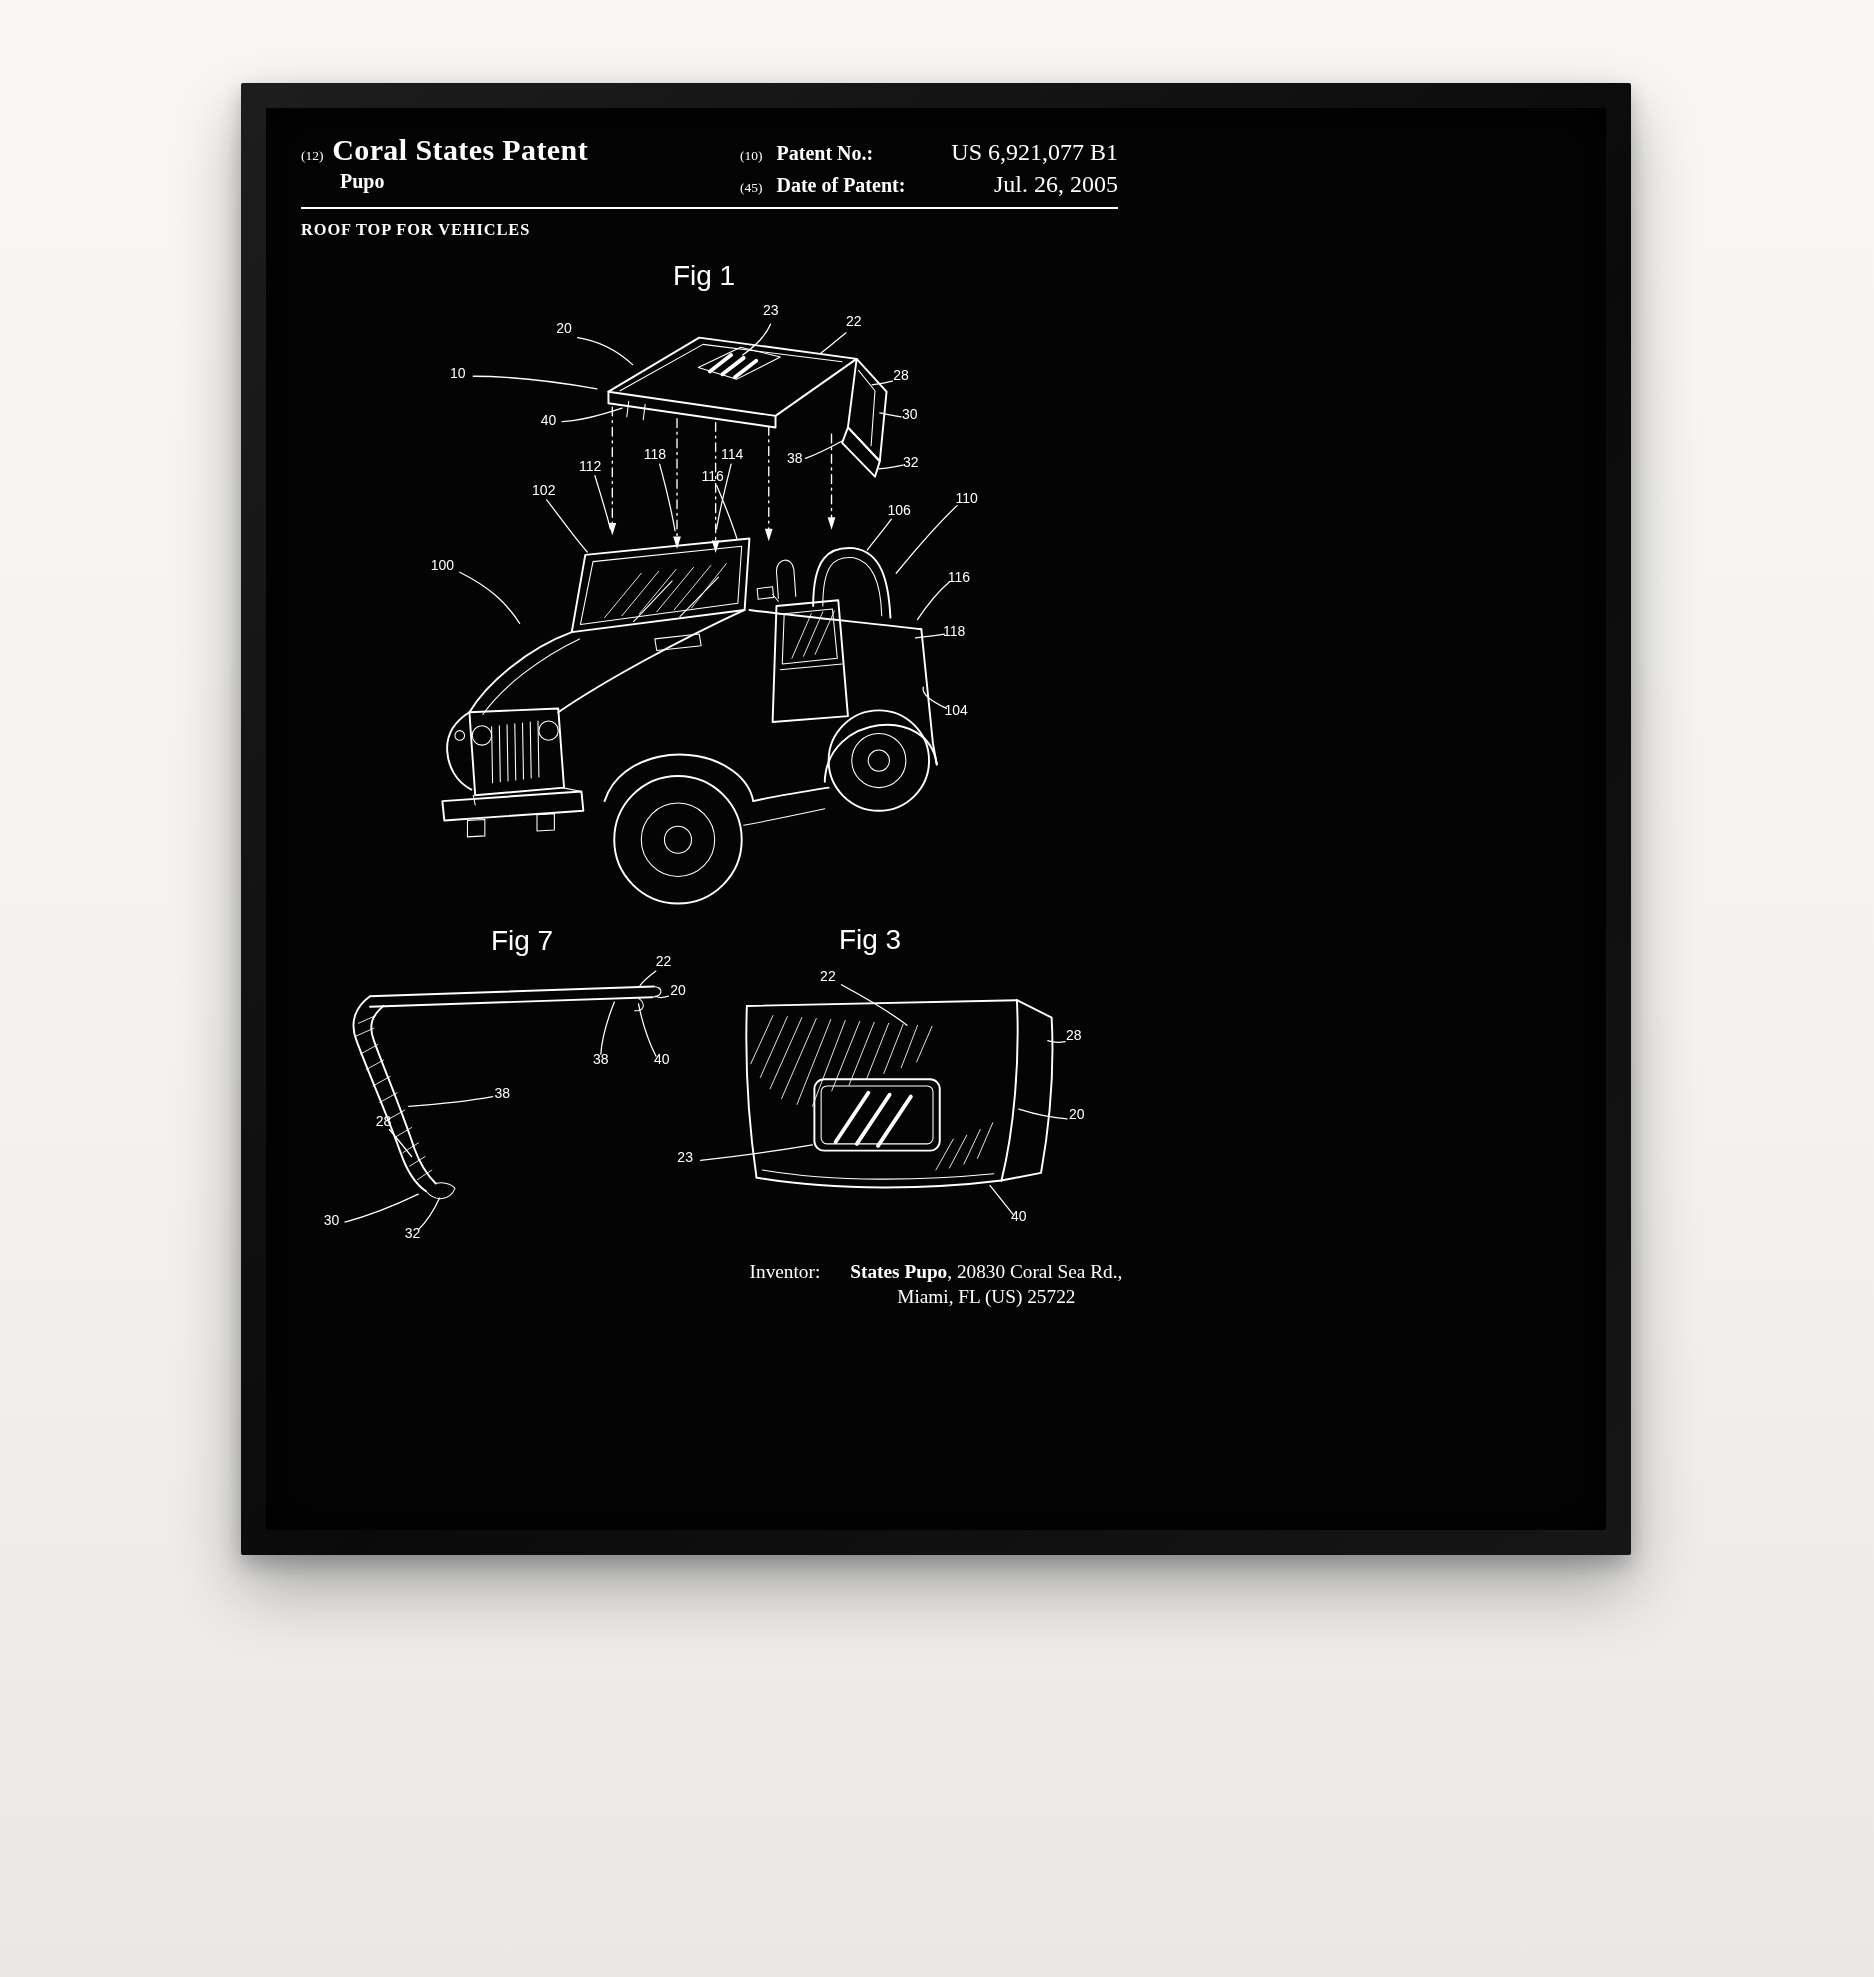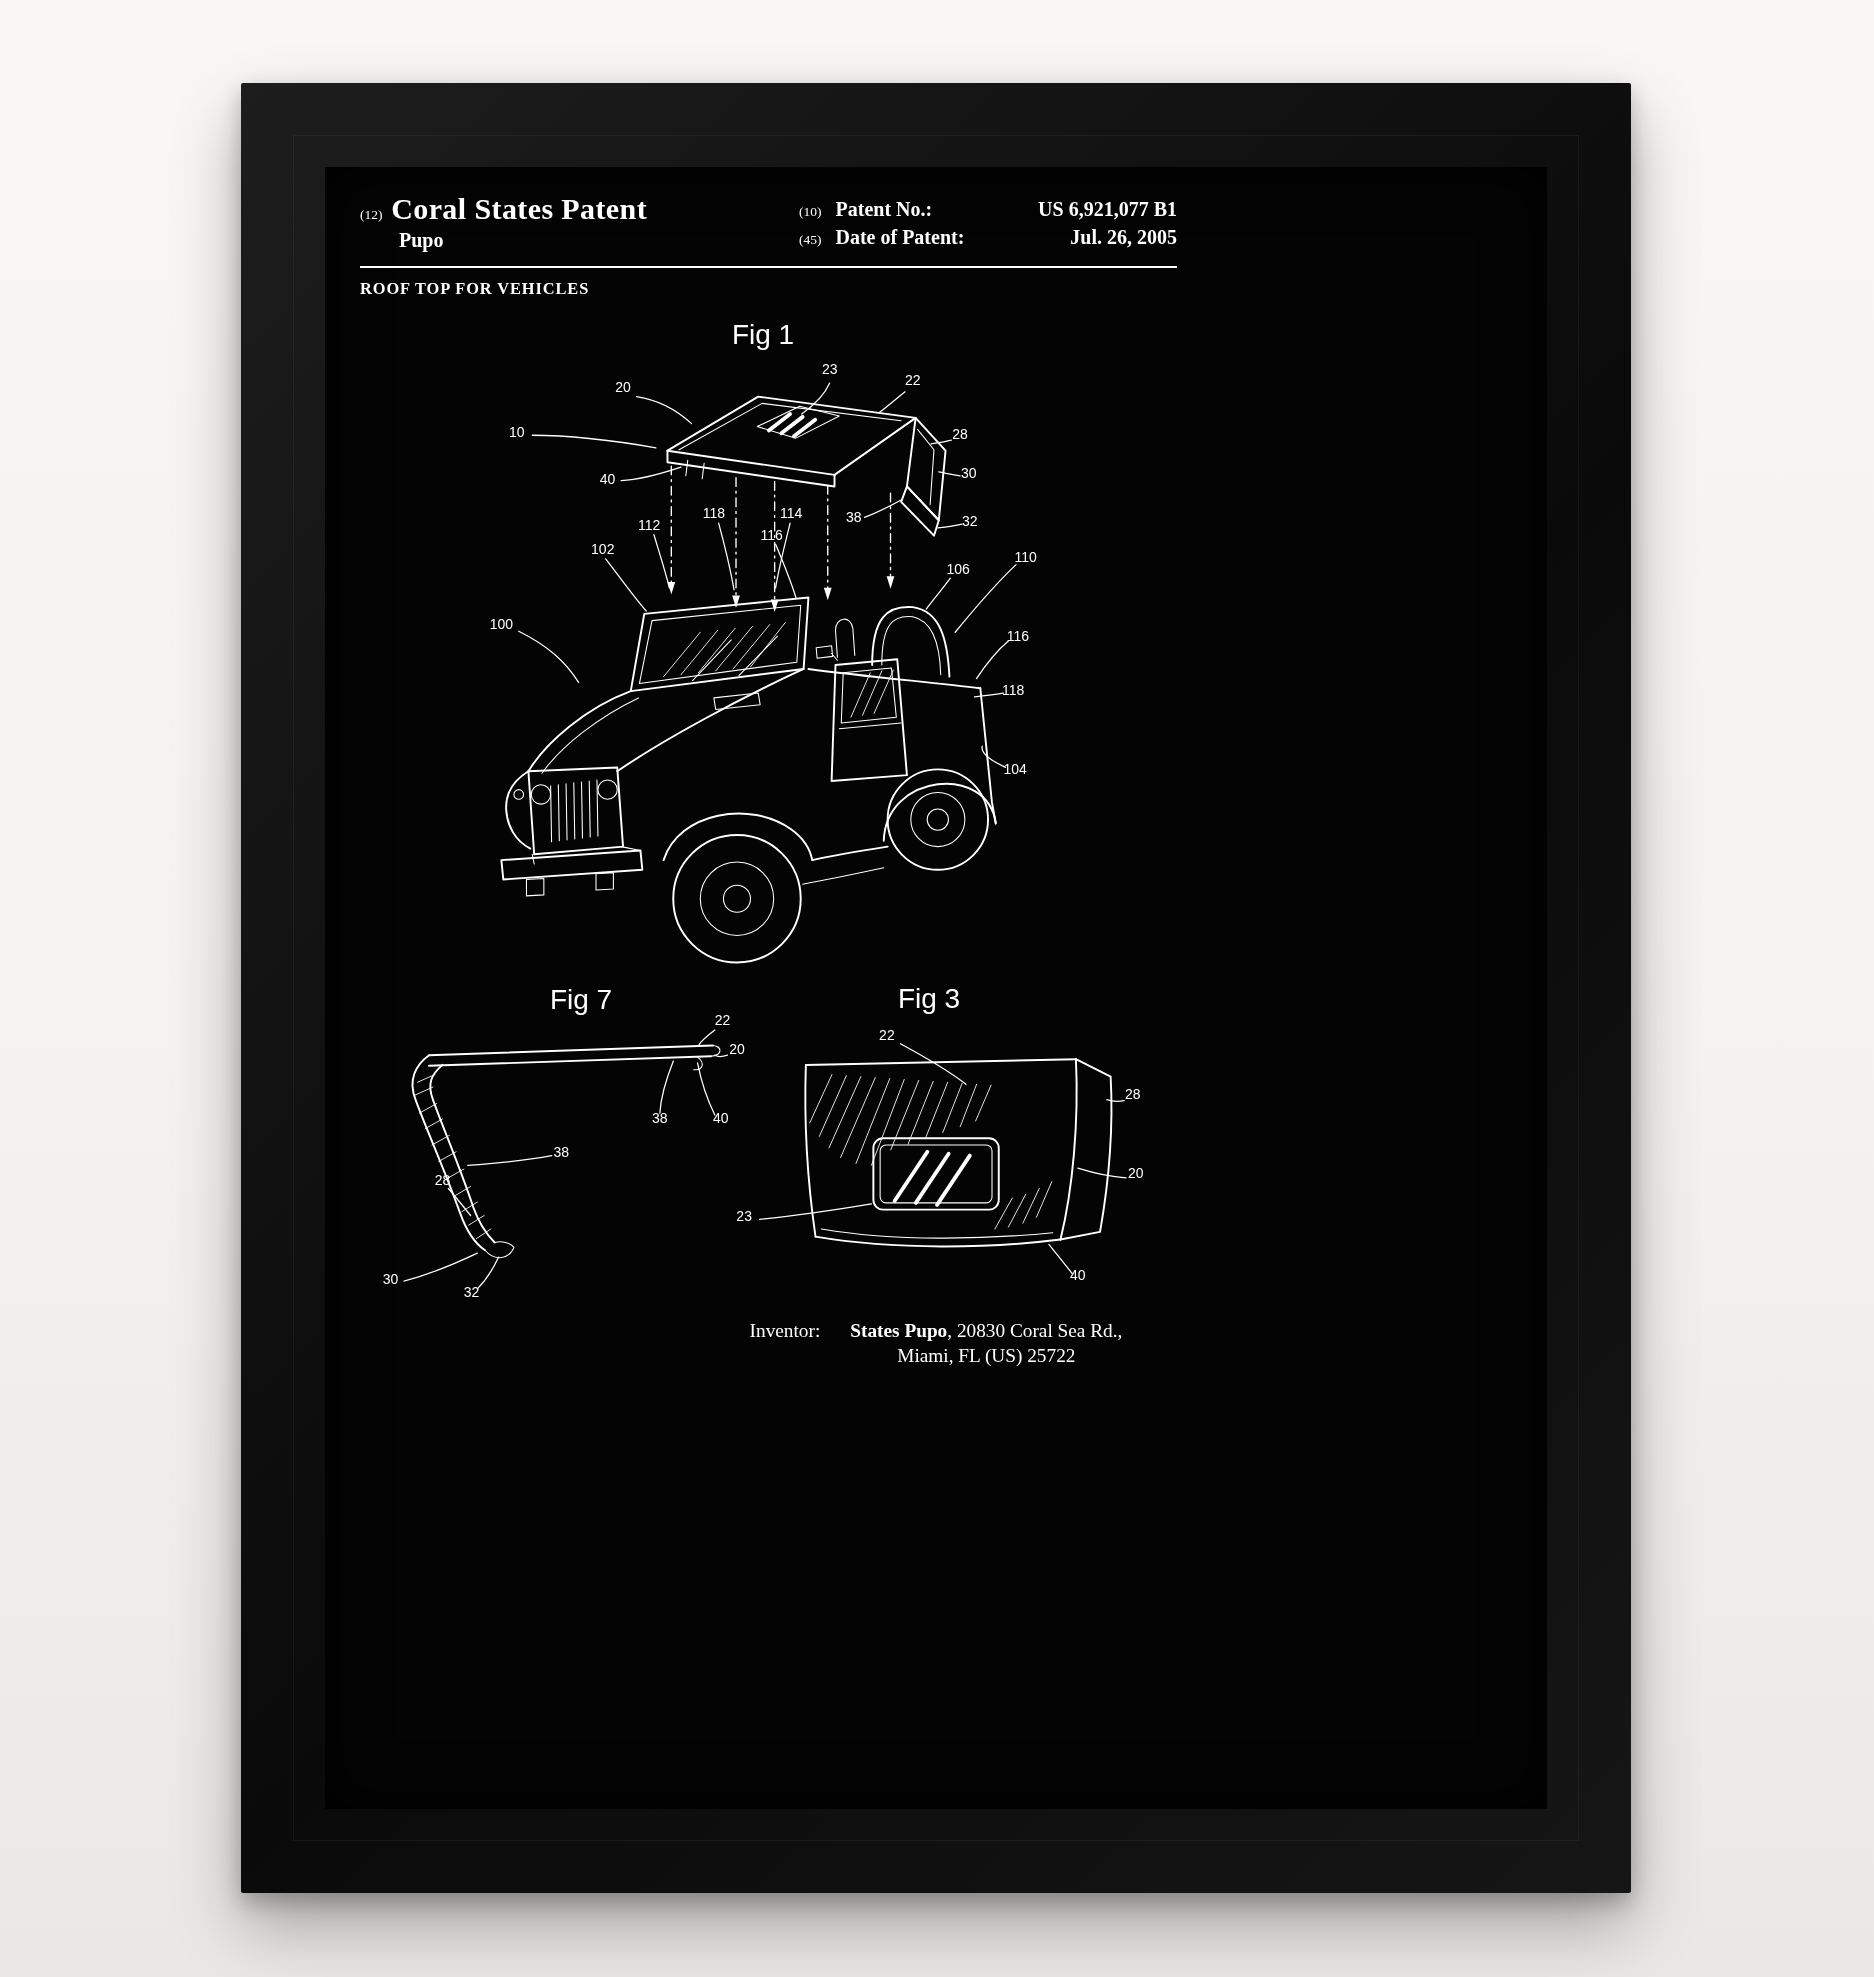--- a/index.html
+++ b/index.html
@@ -4,23 +4,23 @@
 <style>
   * { margin:0; padding:0; box-sizing:border-box; }
   html, body { width:1874px; height:1977px; }
   body {
     position:relative;
     background: linear-gradient(180deg, #f8f7f5 0%, #f3f2f0 55%, #e9e8e6 100%);
     font-family:"Liberation Serif", serif;
     overflow:hidden;
   }
   .frame {
-    position:absolute; left:241px; top:83px; width:1390px; height:1810px;
+    position:absolute; left:241px; top:83px; width:1390px; height:1472px;
     background: linear-gradient(135deg, #1d1d1d 0%, #0a0a0a 55%, #161616 100%);
-    padding:84px;
+    padding:25px;
     box-shadow: 0 33px 68px rgba(0,0,0,.30), 0 9.7px 21px rgba(0,0,0,.22);
     border-radius:1.9px;
   }
   .frame::before {
     content:""; position:absolute; inset:52px;
     border:1.9px solid rgba(255,255,255,.05); pointer-events:none;
   }
   .poster {
     position:relative; width:100%; height:100%;
     background:#040404; color:#ffffff;
@@ -28,21 +28,21 @@
   }
   
   .hdr { position:absolute; left:35px; top:25px; width:817px; display:flex; justify-content:space-between; }
   .hdr-title-row { display:flex; align-items:baseline; gap:8.7px; }
   .code { font-size:13.5px; }
   .us-patent { font-size:30px; font-weight:bold; letter-spacing:0.4px; }
   .applicant { margin-left:39px; margin-top:2.9px; font-size:20px; font-weight:bold; }
   .hdr-right { width:378px; padding-top:5.8px; }
   .hdr-row { display:flex; align-items:baseline; gap:14px; margin-bottom:4.8px; }
   .hdr-label { font-size:20px; font-weight:bold; }
-  .hdr-value { margin-left:auto; font-size:20px; font-weight:bold; white-space:nowrap; }
+  .hdr-value { margin-left:auto; font-size:24px; font-weight:normal; white-space:nowrap; }
   .hdr-rule { position:absolute; left:35px; top:99px; width:817px; height:1.9px; background:#ffffff; }
   .invention-title { position:absolute; left:35px; top:112px; font-size:16.4px; font-weight:bold; letter-spacing:0.9px; }
   
   .fig-label { position:absolute; width:126px; text-align:center; font-family:"Liberation Sans", sans-serif; font-size:28px; }
   .fig1-label { left:375px; top:152px; }
   .fig7-label { left:193px; top:817px; }
   .fig3-label { left:541px; top:816px; }
   
   svg { position:absolute; overflow:visible; }
   .fig1-svg { left:126px; top:191px; width:599px; height:618px; }

